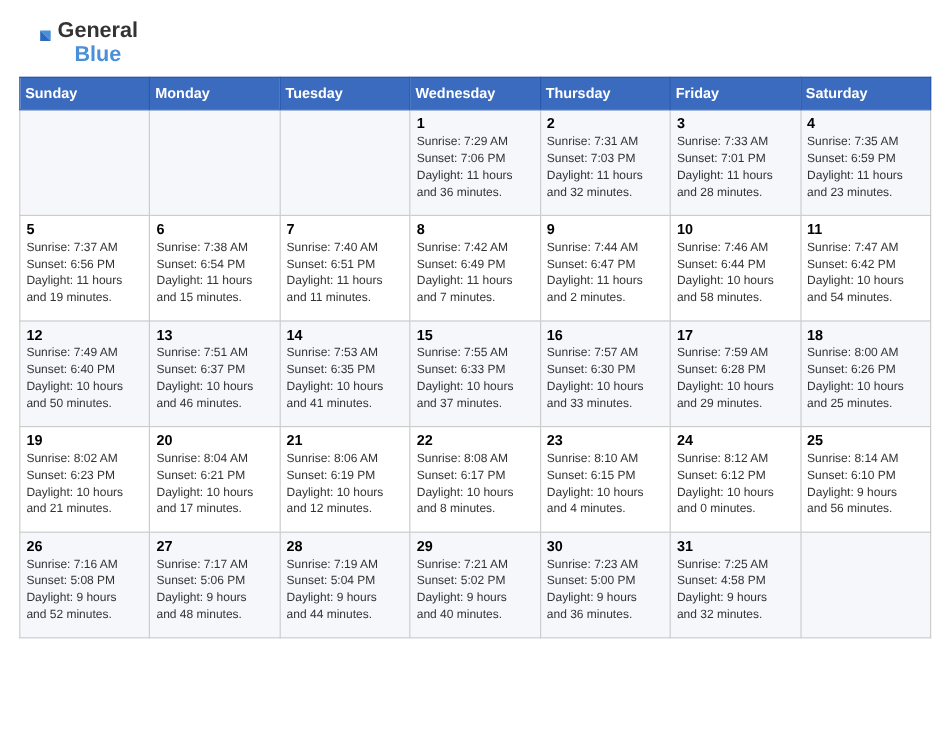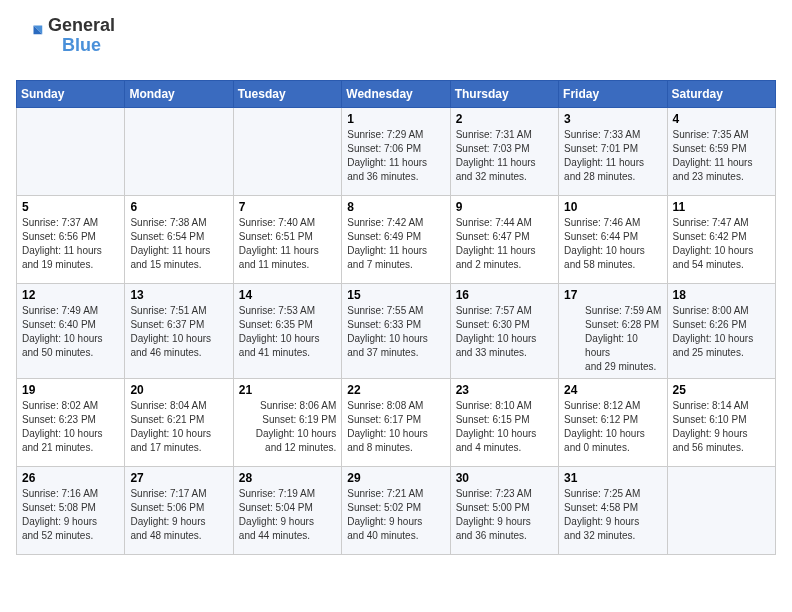--- a/index.html
+++ b/index.html
@@ -7,21 +7,21 @@
       font-family: Arial, sans-serif;
       background: #fff;
       width: 792px;
       min-height: 612px;
       padding: 16px;
     }
     .header {
       display: flex;
       justify-content: space-between;
       align-items: flex-start;
-      margin-bottom: 24px;
+      margin-bottom: 8px;
     }
     .logo {
       display: flex;
       align-items: center;
       gap: 4px;
     }
     .logo-text {
       display: flex;
       flex-direction: column;
       font-size: 18px;
@@ -235,21 +235,21 @@
         </td>
         <td>
           <span class="day-number">16</span>
           <div class="day-info" style="white-space: pre-line;">Sunrise: 7:57 AM
 Sunset: 6:30 PM
 Daylight: 10 hours
 and 33 minutes.</div>
         </td>
         <td>
           <span class="day-number">17</span>
-          <div class="day-info" style="white-space: pre-line; margin-left: 21px;">Sunrise: 7:59 AM
+          <div class="day-info" style="white-space: pre-line;">Sunrise: 7:59 AM
 Sunset: 6:28 PM
 Daylight: 10 hours
 and 29 minutes.</div>
         </td>
         <td>
           <span class="day-number">18</span>
           <div class="day-info" style="white-space: pre-line;">Sunrise: 8:00 AM
 Sunset: 6:26 PM
 Daylight: 10 hours
 and 25 minutes.</div>
@@ -265,21 +265,21 @@
         </td>
         <td>
           <span class="day-number">20</span>
           <div class="day-info" style="white-space: pre-line;">Sunrise: 8:04 AM
 Sunset: 6:21 PM
 Daylight: 10 hours
 and 17 minutes.</div>
         </td>
         <td>
           <span class="day-number">21</span>
-          <div class="day-info" style="white-space: pre-line; text-align: right;">Sunrise: 8:06 AM
+          <div class="day-info" style="white-space: pre-line;">Sunrise: 8:06 AM
 Sunset: 6:19 PM
 Daylight: 10 hours
 and 12 minutes.</div>
         </td>
         <td>
           <span class="day-number">22</span>
           <div class="day-info" style="white-space: pre-line;">Sunrise: 8:08 AM
 Sunset: 6:17 PM
 Daylight: 10 hours
 and 8 minutes.</div>

